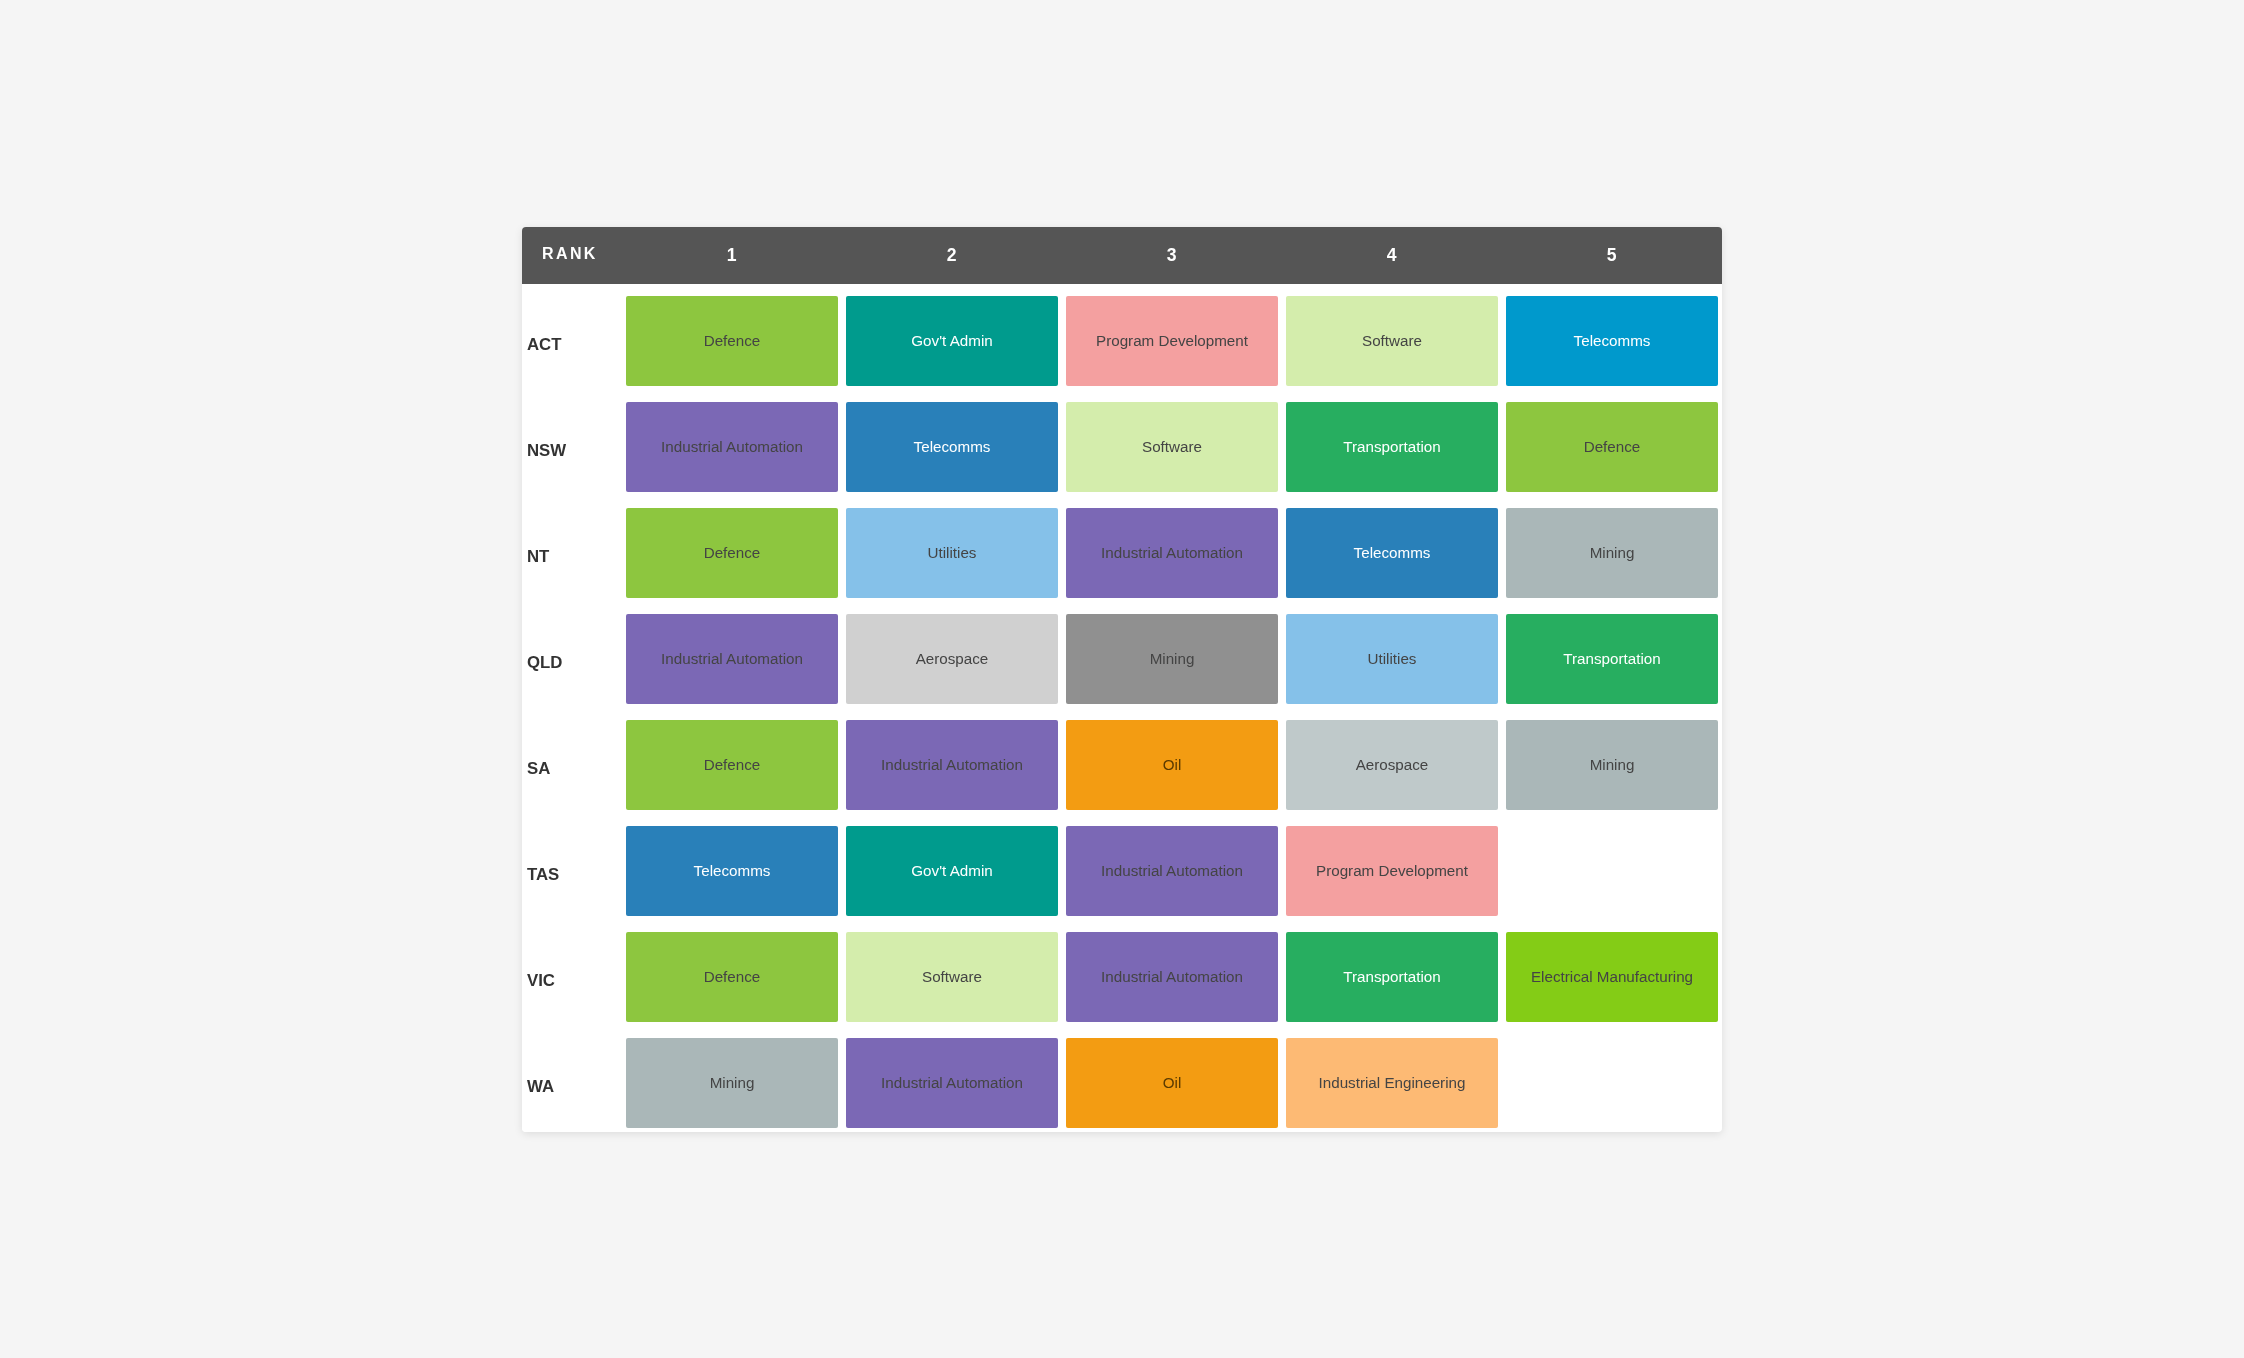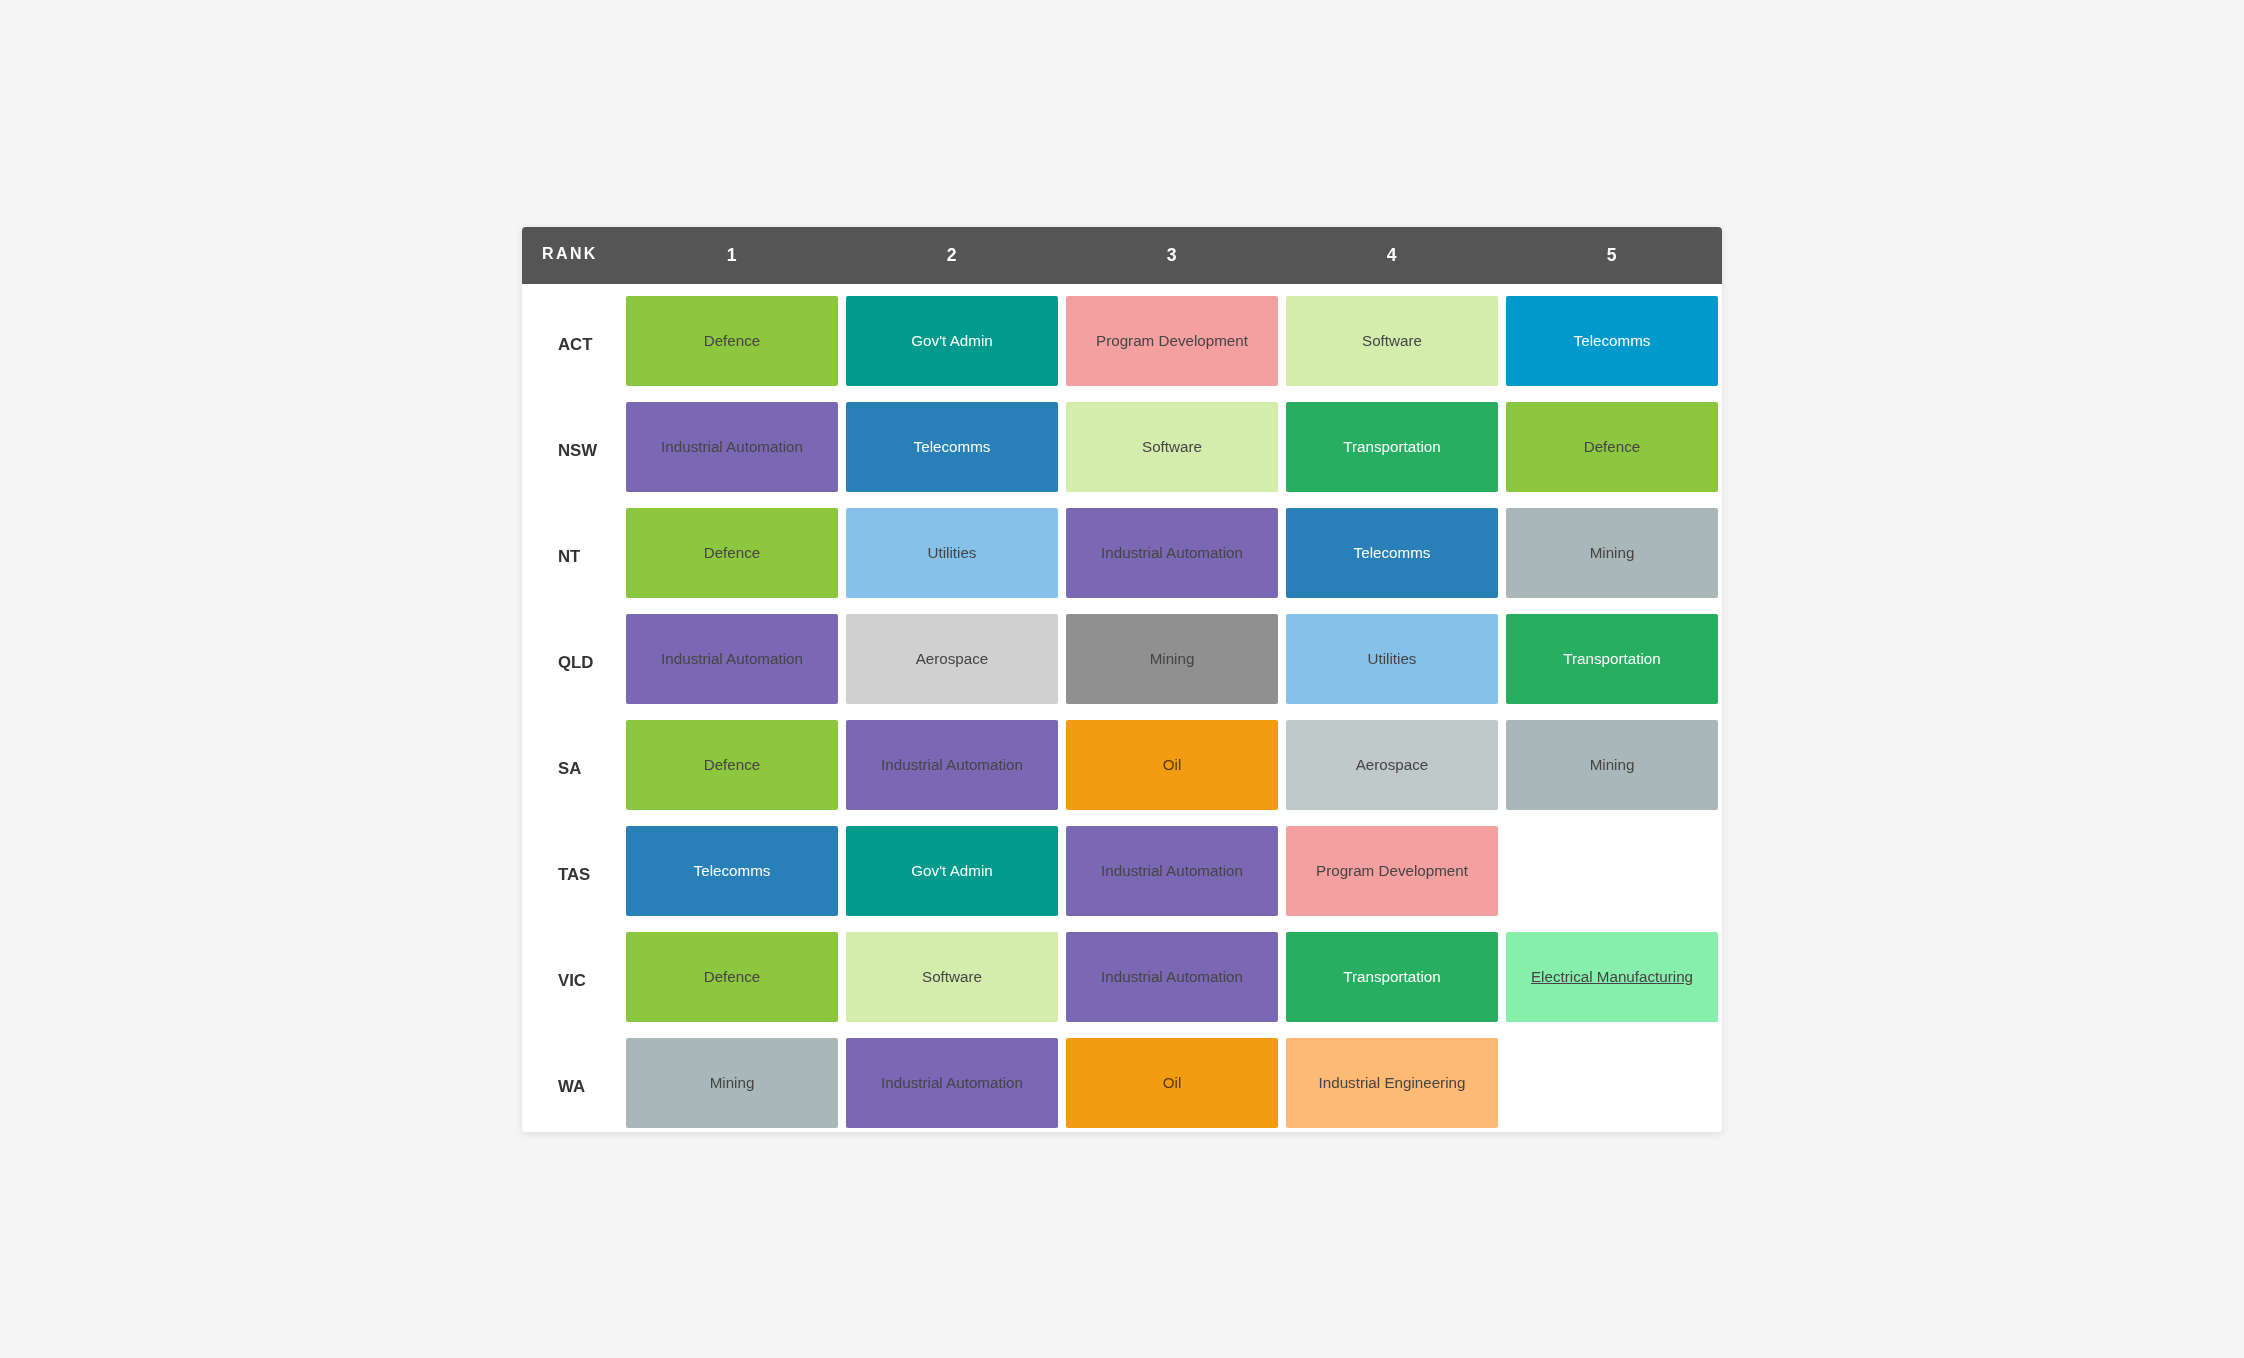--- a/index.html
+++ b/index.html
@@ -37,21 +37,21 @@
       text-align: left;
       padding-left: 20px;
       font-size: 1em;
       letter-spacing: 0.15em;
     }
     .row-label {
       background: white;
       display: flex;
       align-items: center;
       justify-content: flex-start;
-      padding-left: 36px;
+      padding-left: 5px;
       font-weight: bold;
       font-size: 1.05em;
       color: #333;
       border-top: 8px solid white;
     }
     .cell {
       display: flex;
       align-items: center;
       justify-content: center;
       text-align: center;
@@ -121,21 +121,21 @@
       <div class="cell" style="background-color: rgb(41, 128, 185); color: white;">Telecomms</div>
       <div class="cell" style="background-color: rgb(0, 155, 141); color: white;">Gov't Admin</div>
       <div class="cell" style="background-color: rgb(123, 104, 181); color: rgb(68, 68, 68);">Industrial Automation</div>
       <div class="cell" style="background-color: rgb(244, 160, 160); color: rgb(68, 68, 68);">Program Development</div>
       <div class="gap-row"></div>
       <div class="row-label">VIC</div>
       <div class="cell" style="background-color: rgb(141, 198, 63); color: rgb(68, 68, 68);">Defence</div>
       <div class="cell" style="background-color: rgb(212, 237, 172); color: rgb(68, 68, 68);">Software</div>
       <div class="cell" style="background-color: rgb(123, 104, 181); color: rgb(68, 68, 68);">Industrial Automation</div>
       <div class="cell" style="background-color: rgb(39, 174, 96); color: white;">Transportation</div>
-      <div class="cell" style="background-color: #86efac; color: rgb(68, 68, 68); text-decoration: underline;">Electrical Manufacturing</div>
+      <div class="cell" style="background-color: #84cc16; color: rgb(68, 68, 68);">Electrical Manufacturing</div>
       <div class="gap-row"></div>
       <div class="row-label">WA</div>
       <div class="cell" style="background-color: rgb(170, 183, 184); color: rgb(68, 68, 68);">Mining</div>
       <div class="cell" style="background-color: rgb(123, 104, 181); color: rgb(68, 68, 68);">Industrial Automation</div>
       <div class="cell" style="background-color: rgb(243, 156, 18); color: rgb(90, 58, 0);">Oil</div>
       <div class="cell" style="background-color: #fdba74; color: rgb(68, 68, 68);">Industrial Engineering</div>
     </div>
 </div>
 
 </body></html>

